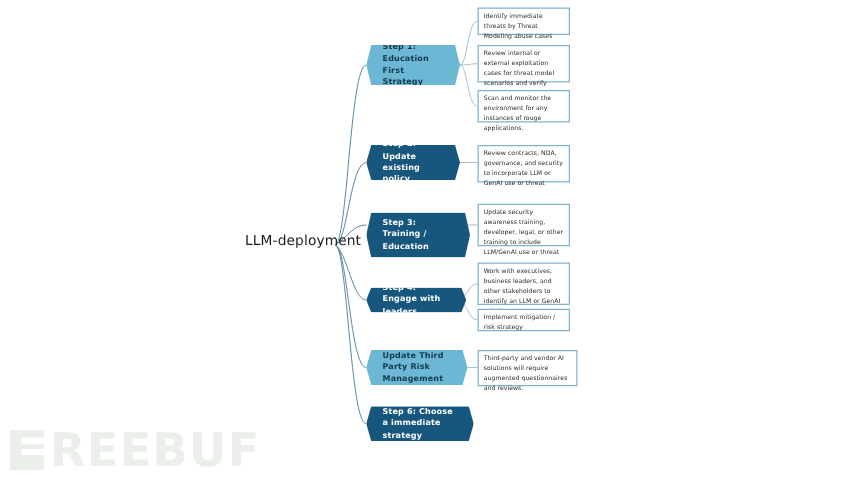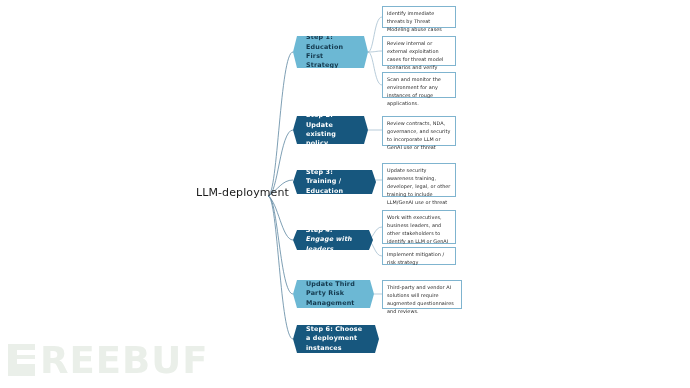--- a/index.html
+++ b/index.html
@@ -124,46 +124,46 @@
     <span>Scan and monitor the environment for any instances of rouge applications.</span>
   </div>
 
   <div class="step dark" style="left:293px;top:116px;width:75px;height:28px;">
     <span>Step 2: Update existing policy</span>
   </div>
   <div class="leaf" style="left:382px;top:116px;width:74px;height:30px;">
     <span>Review contracts, NDA, governance, and security to incorporate LLM or GenAI use or threat</span>
   </div>
 
-  <div class="step dark" style="left:293px;top:170px;width:83px;height:24px;">
+  <div class="step dark" style="left:293px;top:170px;width:83px;height:36px;">
     <span>Step 3: Training / Education</span>
   </div>
   <div class="leaf" style="left:382px;top:163px;width:74px;height:34px;">
     <span>Update security awareness training, developer, legal, or other training to include LLM/GenAI use or threat</span>
   </div>
 
-  <div class="step dark" style="left:293px;top:230px;width:80px;height:20px;font-style:italic;">
+  <div class="step dark" style="left:293px;top:230px;width:80px;height:20px;">
     <span>Step 4: Engage with leaders</span>
   </div>
   <div class="leaf" style="left:382px;top:210px;width:74px;height:34px;">
     <span>Work with executives, business leaders, and other stakeholders to identify an LLM or GenAI solutions strategy</span>
   </div>
   <div class="leaf" style="left:382px;top:247px;width:74px;height:18px;">
     <span>Implement mitigation / risk strategy</span>
   </div>
 
   <div class="step light" style="left:293px;top:280px;width:81px;height:28px;">
     <span>Step 5: Update Third Party Risk Management Program</span>
   </div>
   <div class="leaf" style="left:382px;top:280px;width:80px;height:29px;">
     <span>Third-party and vendor AI solutions will require augmented questionnaires and reviews.</span>
   </div>
 
   <div class="step dark" style="left:293px;top:325px;width:86px;height:28px;">
-    <span>Step 6: Choose a deployment instances</span>
+    <span>Step 6: Choose a immediate strategy</span>
   </div>
 
   <div class="watermark">
     <div class="wm-mark"></div>
     <div class="wm-text">REEBUF</div>
   </div>
 
 </div>
 
 </body></html>

